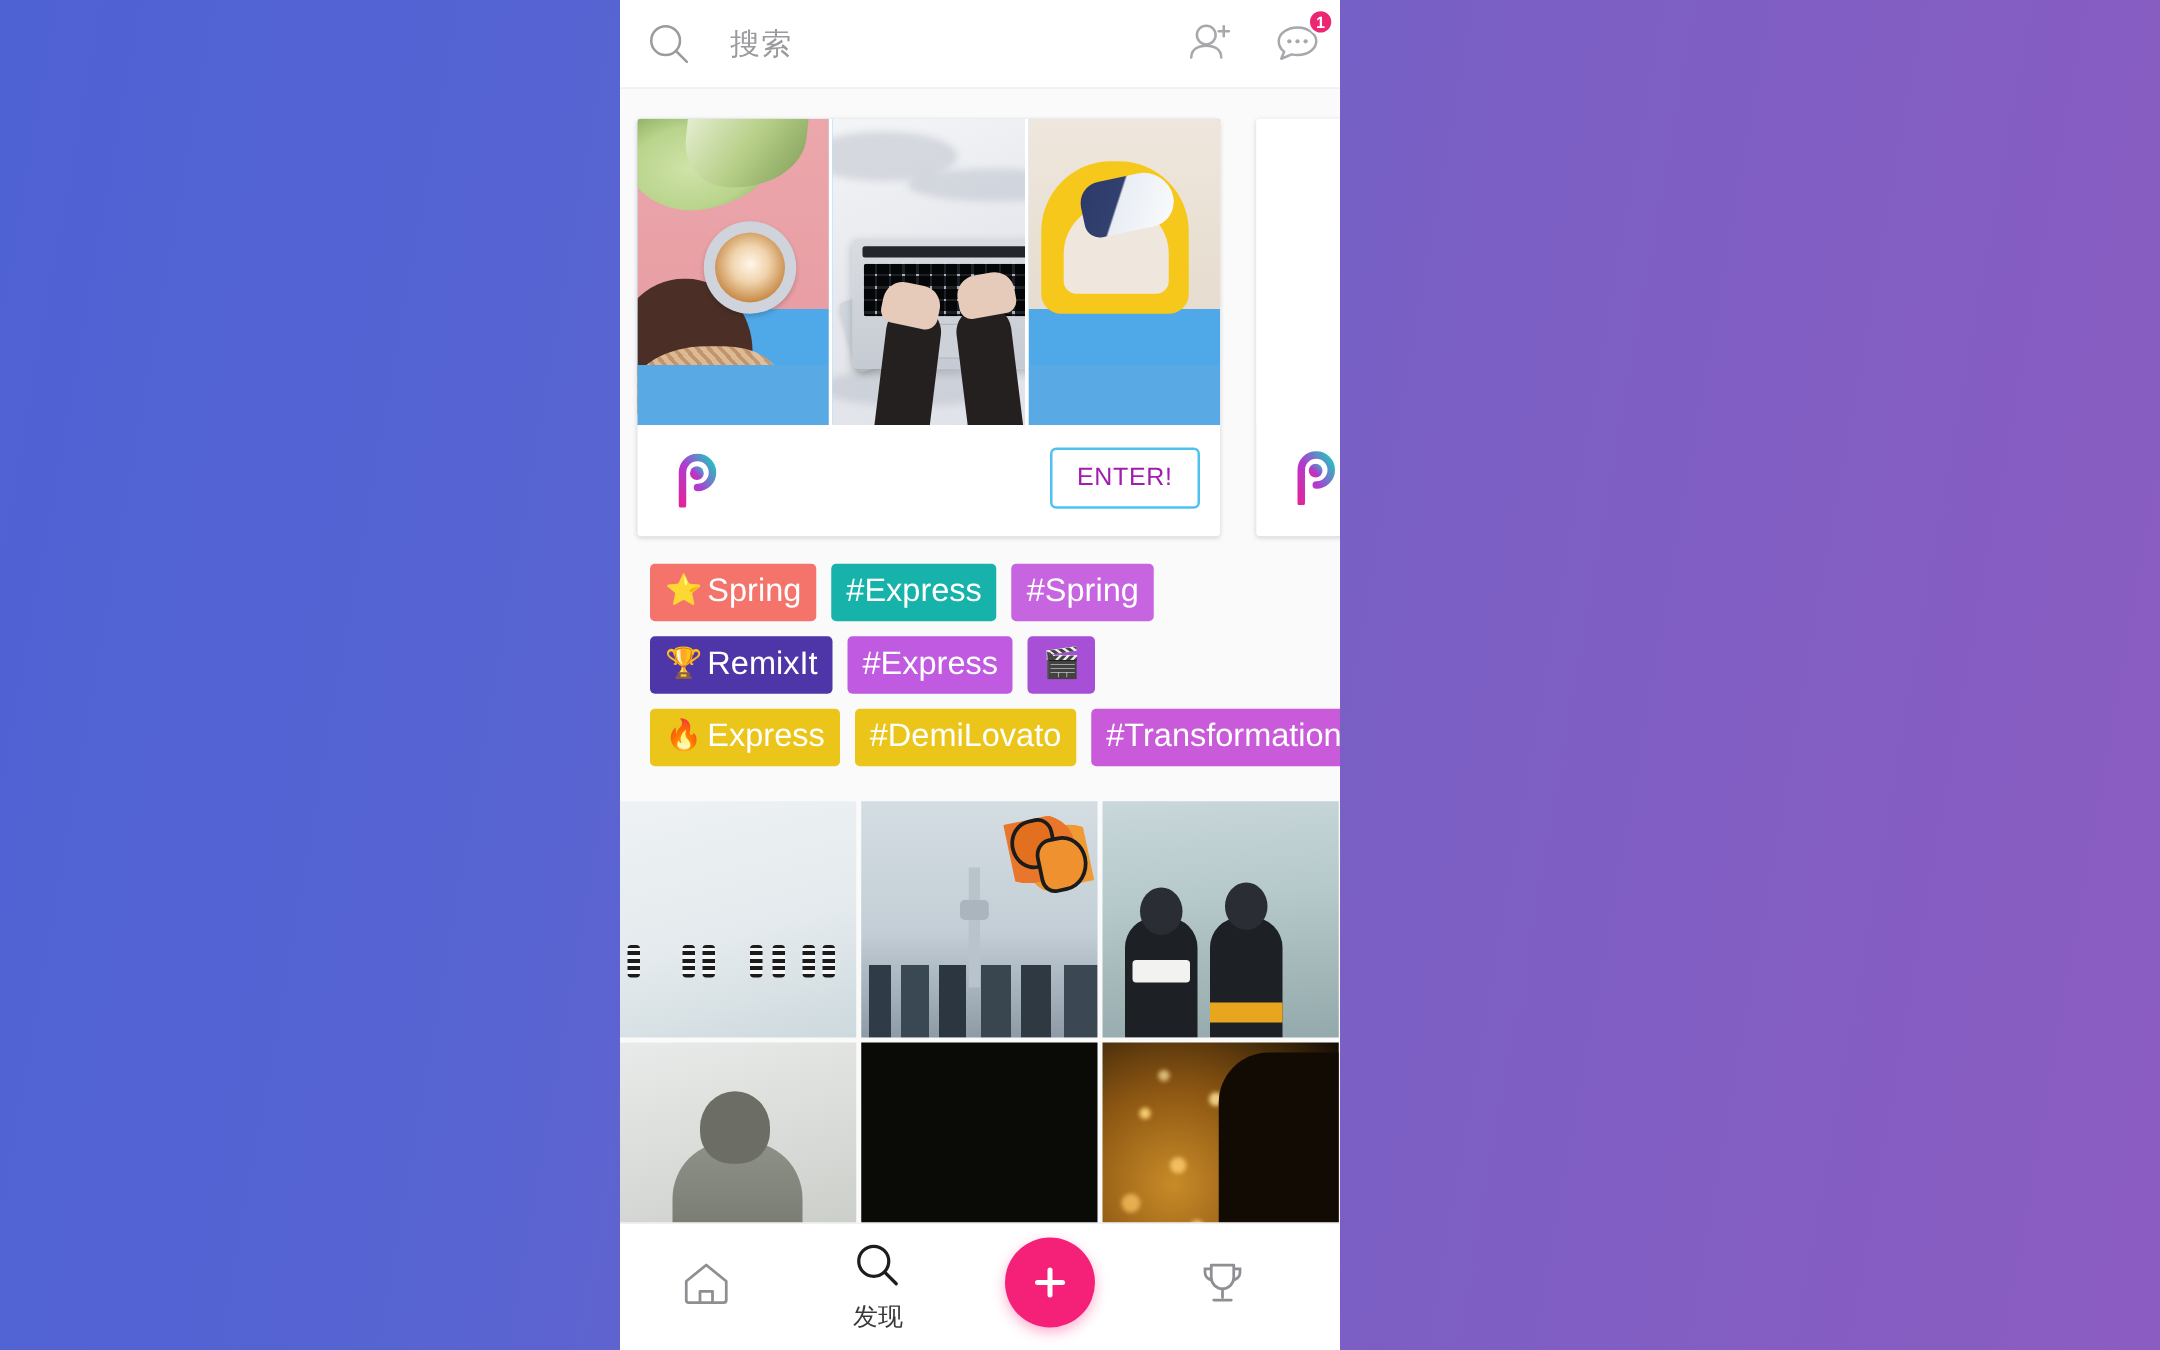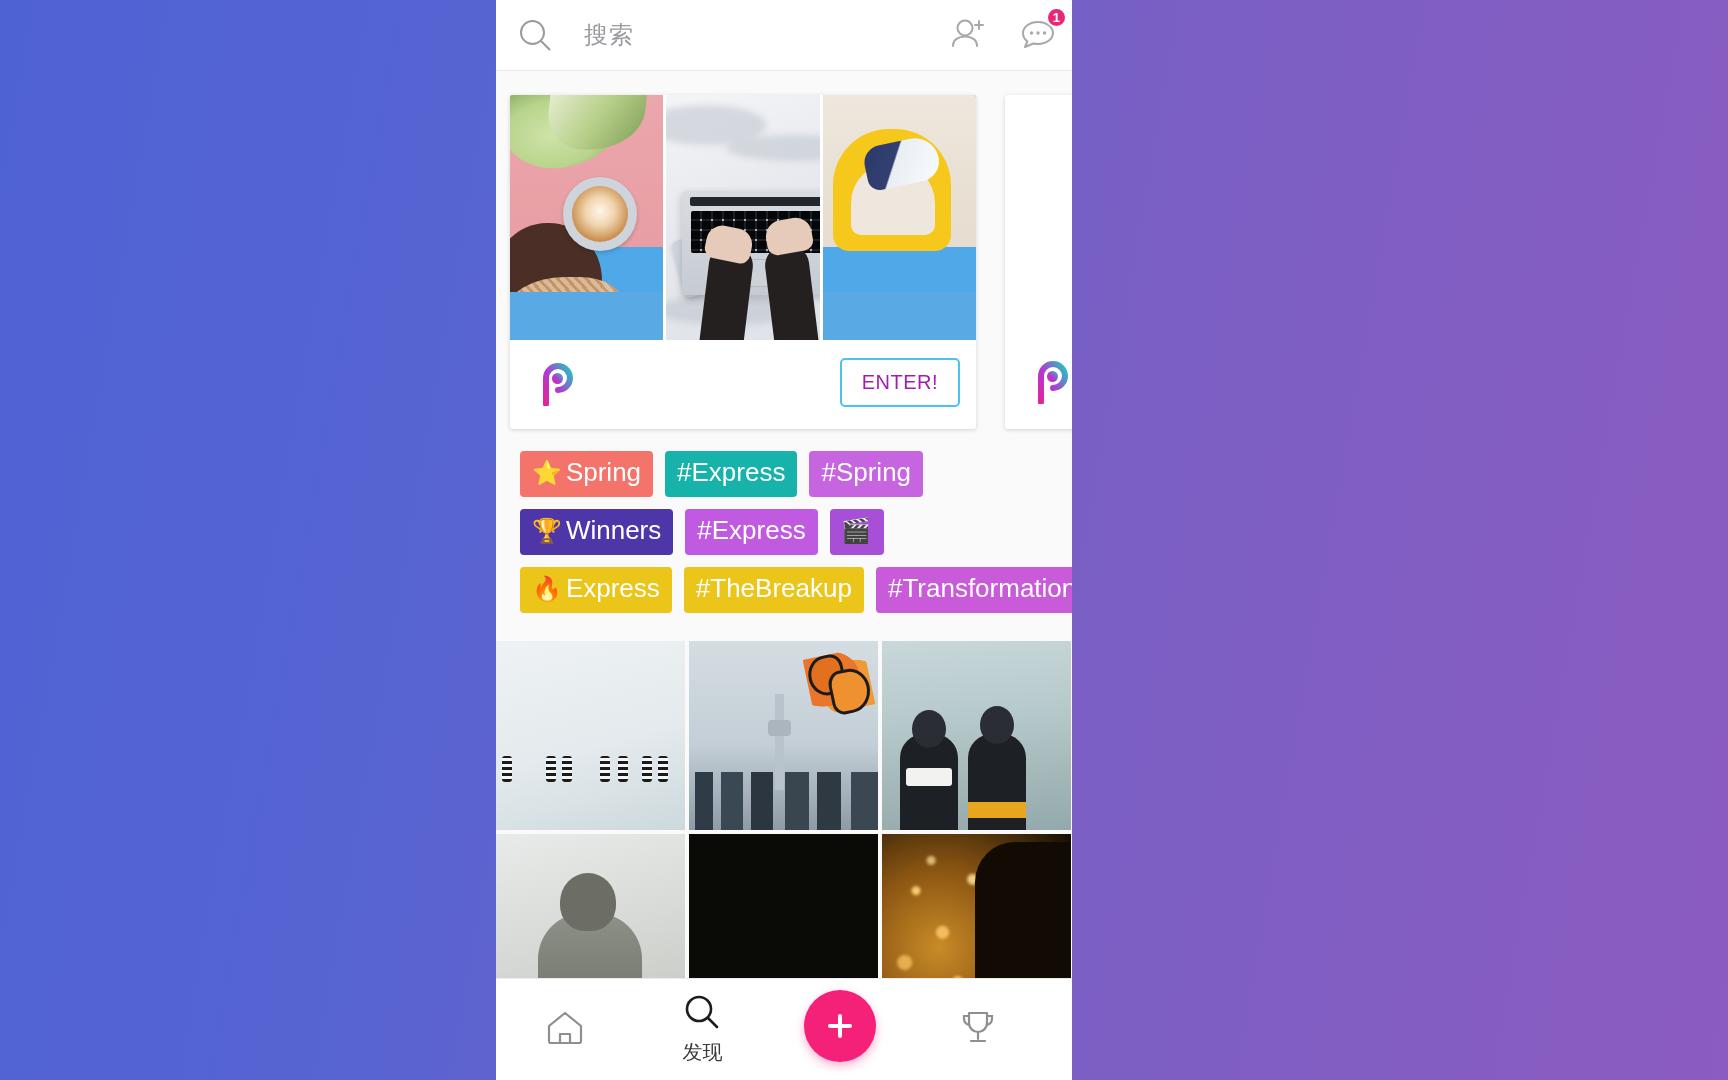--- a/index.html
+++ b/index.html
@@ -376,37 +376,37 @@
           <span class="chip" style="background:#17b3ab;">
             <span>#Express</span>
           </span>
           <span class="chip" style="background:#c764e0;">
             <span>#Spring</span>
           </span>
         </div>
         <div class="chip-row">
           <span class="chip" style="background:#4e35a8;">
             <span class="emoji">🏆</span>
-            <span>Winners</span>
+            <span>RemixIt</span>
           </span>
           <span class="chip" style="background:#c05ae0;">
             <span>#Express</span>
           </span>
           <span class="chip" style="background:#a84fd8;">
             <span class="emoji">🎬</span>
 
           </span>
         </div>
         <div class="chip-row">
           <span class="chip" style="background:#ebc51a;">
             <span class="emoji">🔥</span>
             <span>Express</span>
           </span>
           <span class="chip" style="background:#ebc51a;">
-            <span>#TheBreakup</span>
+            <span>#DemiLovato</span>
           </span>
           <span class="chip" style="background:#c95ad9;">
             <span>#TransformationTuesday</span>
           </span>
         </div>
       </div>
 
       <div class="grid">
         <div class="cell g1">
           <span class="walker" style="left:6px;"></span>

